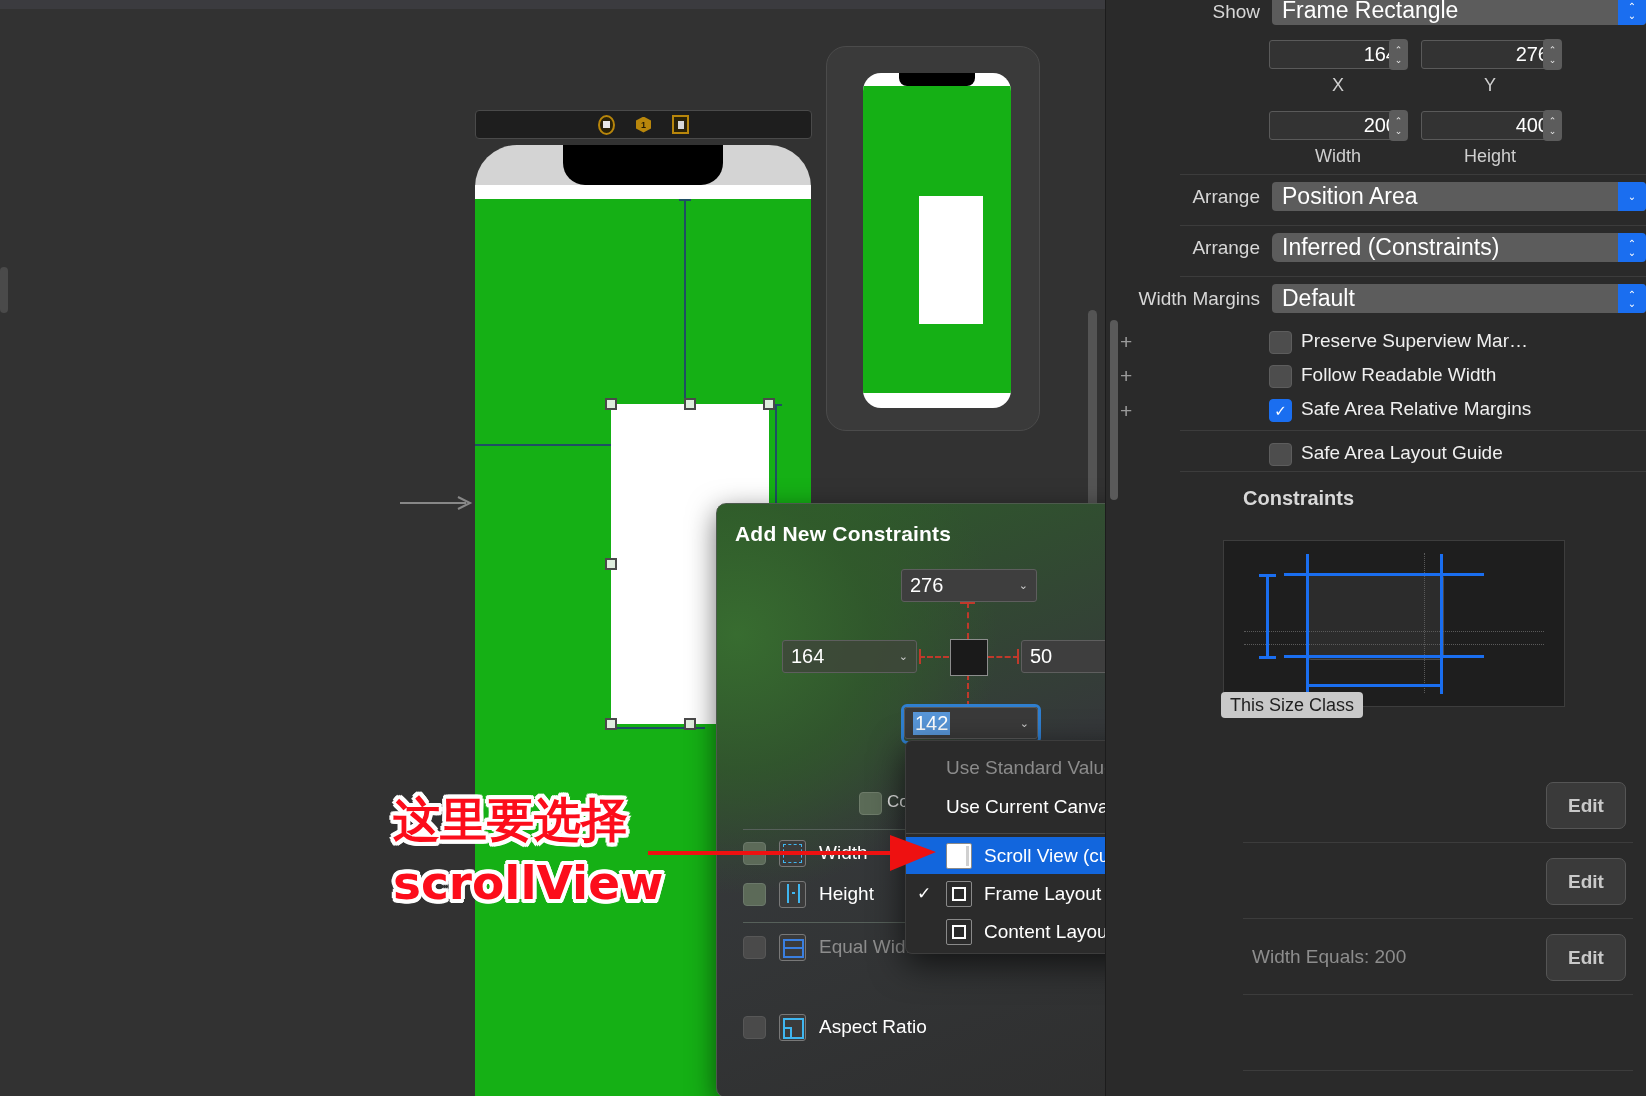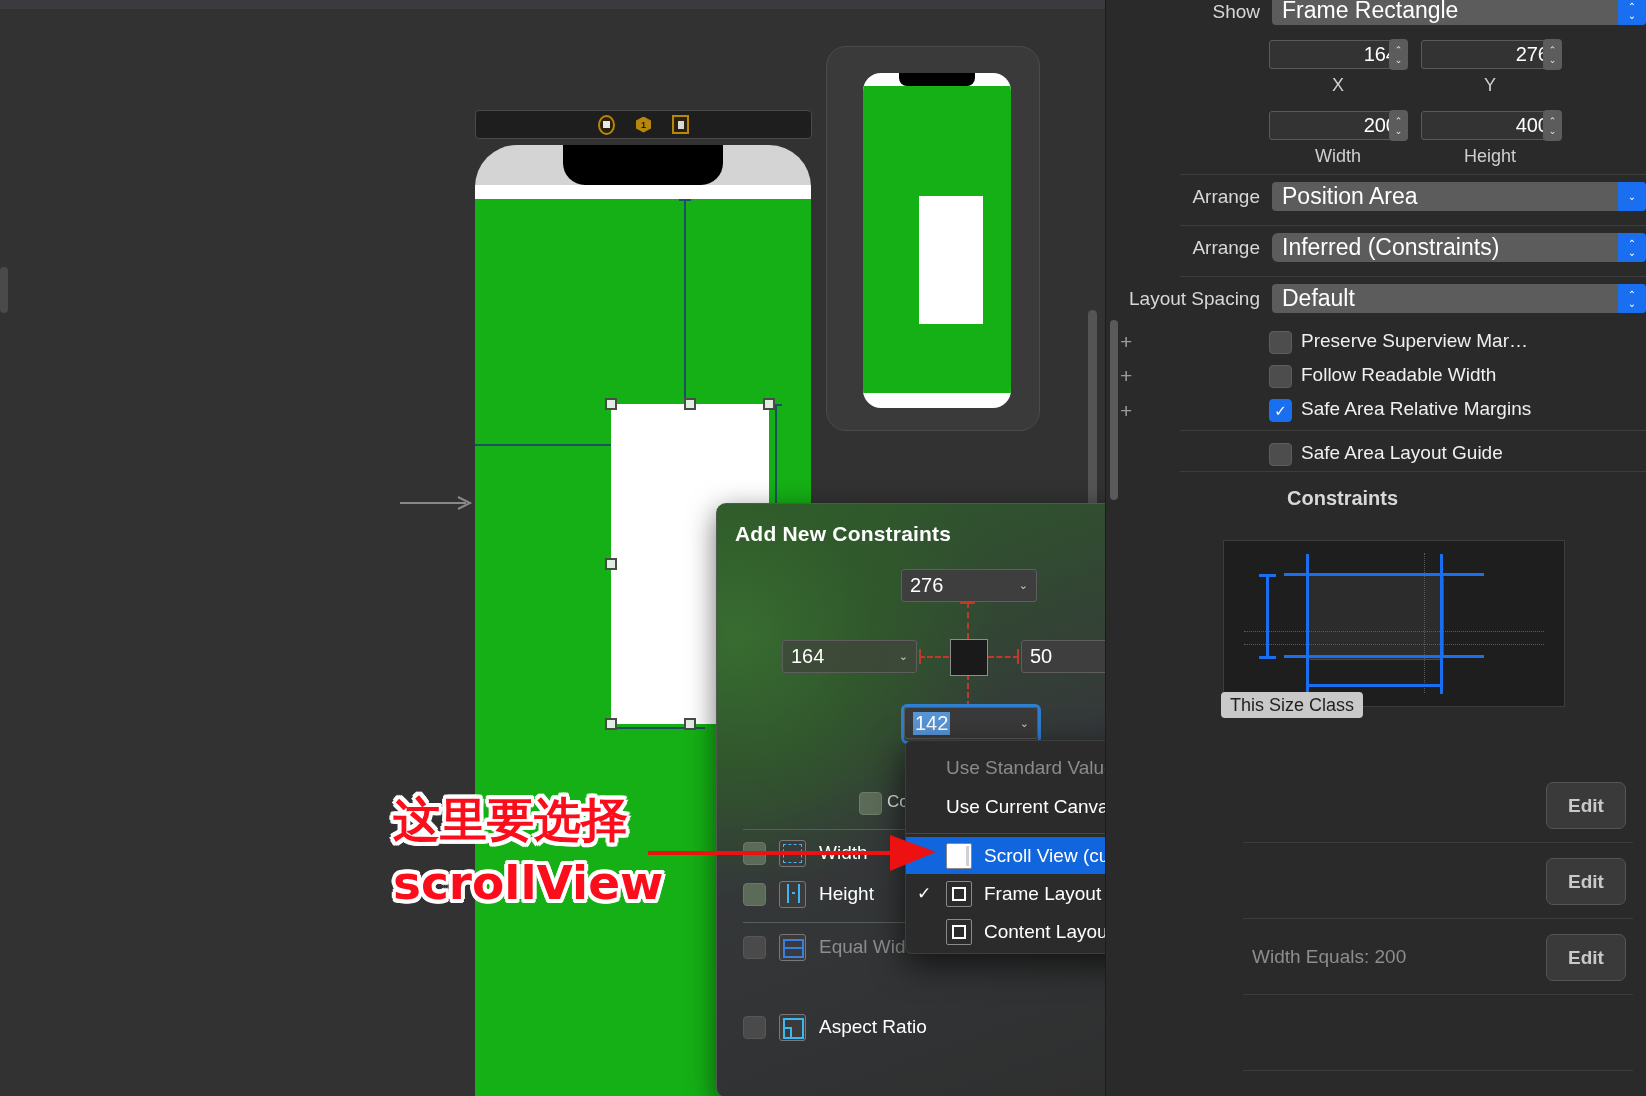--- a/index.html
+++ b/index.html
@@ -169,21 +169,21 @@
            align-items:center;justify-content:center;color:#e8e8e8;font-size:9px;line-height:10px;}
   .cap{position:absolute;font-size:18px;color:#cfcfcf;text-align:center;}
 
   .hr{position:absolute;height:1px;background:#3c3c3c;}
 
   .chk{position:absolute;width:21px;height:21px;border-radius:4px;background:#4d4d4d;border:1px solid #5d5d5d;}
   .chk.on{background:#1a6ef0;border-color:#1a6ef0;display:flex;align-items:center;justify-content:center;color:#fff;font-size:15px;}
   .chk-lbl{position:absolute;font-size:19px;color:#f0f0f0;white-space:nowrap;}
   .plus{position:absolute;font-size:21px;color:#9a9a9a;}
 
-  #constraints-hdr{position:absolute;left:1243px;top:487px;font-size:20px;font-weight:bold;color:#d8d8d8;margin-left:44px;}
+  #constraints-hdr{position:absolute;left:1243px;top:487px;font-size:20px;font-weight:bold;color:#d8d8d8;}
   #constraints-diagram{position:absolute;left:1223px;top:540px;width:340px;height:165px;background:#1e1e1e;border:1px solid #3d3d3d;}
   .cd-line{position:absolute;background:#1a6ef0;}
   #cd-rect{position:absolute;left:83px;top:33px;width:135px;height:84px;background:#2c2c2c;border:1px solid #4a4a4a;border-radius:4px;}
   .cd-dot{position:absolute;border-top:1px dotted #5a5a5a;}
   .cd-dotv{position:absolute;border-left:1px dotted #5a5a5a;}
 
   #size-class-badge{position:absolute;left:1221px;top:692px;height:26px;background:#c9c9c9;border-radius:4px;
                     display:flex;align-items:center;padding:0 9px;font-size:18px;color:#1f1f1f;}
 
   .cons-row{position:absolute;left:1243px;width:390px;height:76px;}
@@ -422,21 +422,21 @@
 <div class="popbtn" style="left:1272px;top:233px;width:374px;border-radius:6px;">
   <span class="t">Inferred (Constraints)</span>
   <span class="arrowbox">
       <span>⌃</span>
       <span>⌄</span>
     </span>
 </div>
 
 <div class="hr" style="left:1180px;top:276px;width:466px;"></div>
 
-<div class="abs lbl-right" style="left:1080px;top:288px;width:180px;">Layout Spacing</div>
+<div class="abs lbl-right" style="left:1080px;top:288px;width:180px;">Width Margins</div>
 <div class="popbtn" style="left:1272px;top:284px;width:374px;">
   <span class="t">Default</span>
   <span class="arrowbox">
       <span>⌃</span>
       <span>⌄</span>
     </span>
 </div>
 
 <div class="plus" style="left:1120px;top:330px;">+</div>
 <div class="chk" style="left:1269px;top:331px;"></div>

